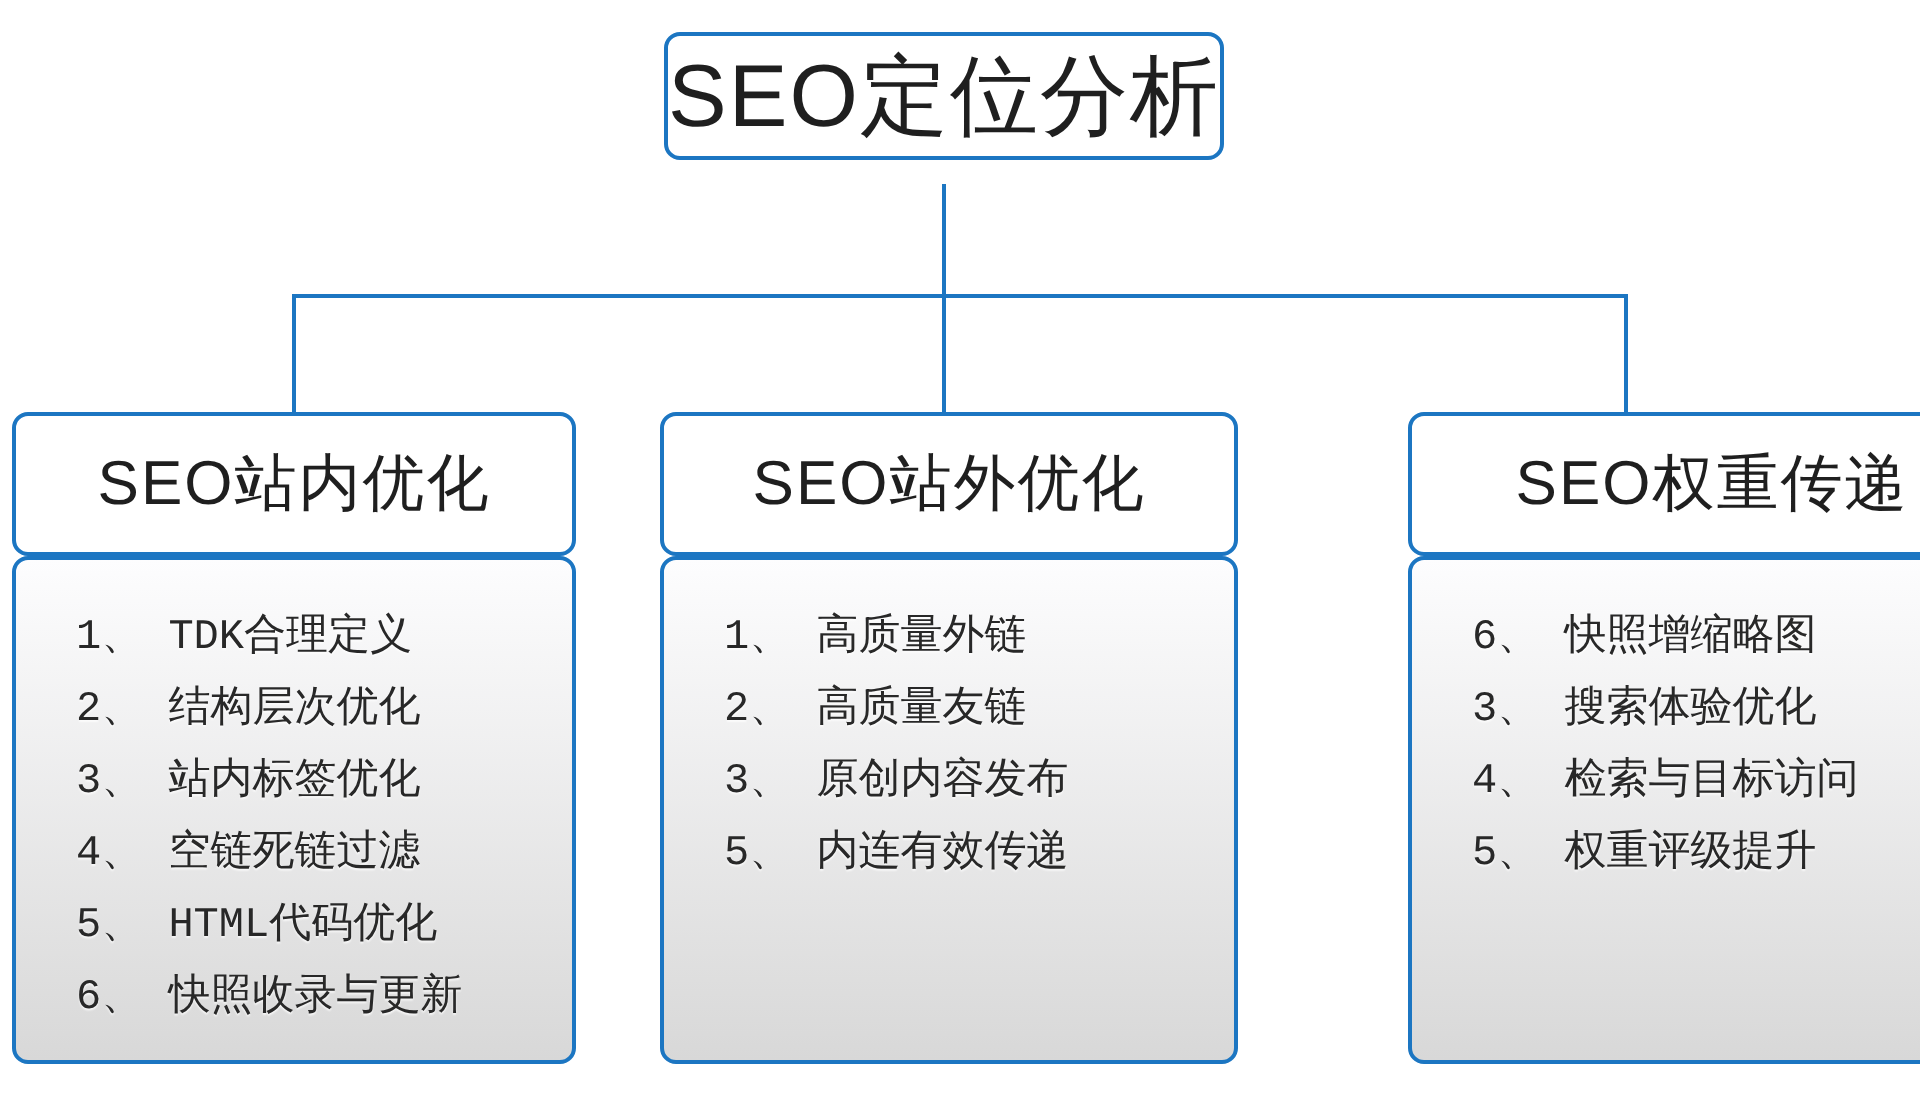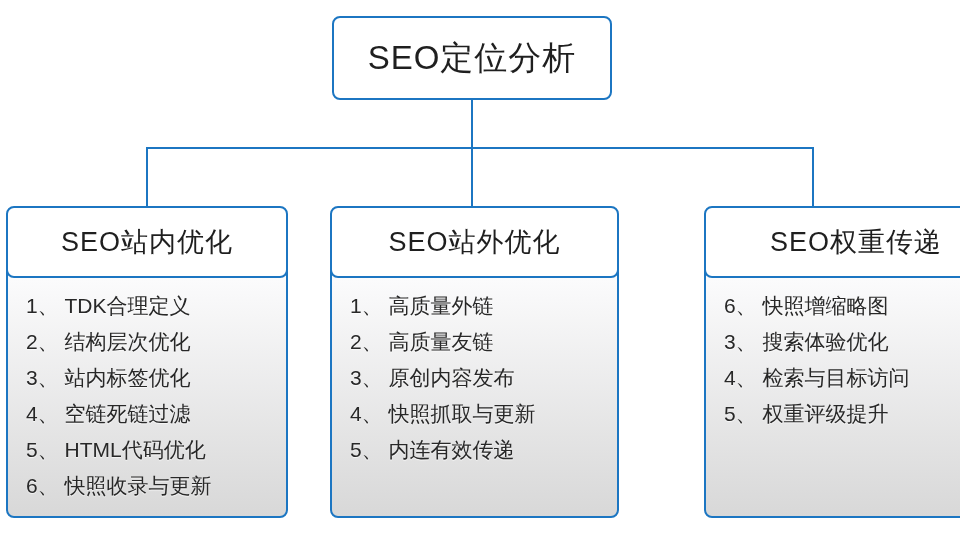--- a/index.html
+++ b/index.html
@@ -18,38 +18,39 @@
   }
   .stage{position:absolute;inset:0;}
   svg.connectors{position:absolute;left:0;top:0;}
   .node{
     position:absolute;box-sizing:border-box;
     border:2px solid var(--border);
     background:#ffffff;
     display:flex;align-items:center;justify-content:center;
   }
   .root-node{
-    left:332px;top:16px;width:280px;height:84px;
+    left:332px;top:16px;width:280px;height:64px;
     border-radius:8px;
-    font-size:33px;letter-spacing:1px;
+    font-size:44px;letter-spacing:1px;
   }
   .col-header{
     top:206px;height:72px;
     border-radius:8px;
-    font-size:27px;letter-spacing:1px;
+    font-size:31px;letter-spacing:1px;
     z-index:2;
   }
   .col-list{
     position:absolute;box-sizing:border-box;
-    top:264px;height:254px;
+    top:278px;height:254px;
     border:2px solid var(--border);
     border-radius:8px;
     background:linear-gradient(180deg,var(--list-gradient-top) 0%,var(--list-gradient-bottom) 100%);
-    padding:22px 10px 0 18px;
+    padding:22px 10px 0 30px;
     z-index:1;
+    font-family:Liberation Mono, monospace;
   }
   .col-left .col-header,.col-left .col-list{left:6px;width:282px;}
   .col-mid  .col-header,.col-mid  .col-list{left:330px;width:289px;}
   .col-right .col-header,.col-right .col-list{left:676px;width:304px;margin-left:28px;}
   .list-item{
     font-size:21px;line-height:36px;white-space:nowrap;
     color:#282828;
     text-shadow:0 1px 1px rgba(255,255,255,0.75);
   }
 </style>
@@ -85,21 +86,20 @@
   </div>
 
   <div class="col-mid">
     <div class="node col-header">
       <span>SEO站外优化</span>
     </div>
     <div class="col-list">
       <div class="list-item">1、 高质量外链</div>
       <div class="list-item">2、 高质量友链</div>
       <div class="list-item">3、 原创内容发布</div>
-      <div class="list-item">4、 快照抓取与更新</div>
       <div class="list-item">5、 内连有效传递</div>
     </div>
   </div>
 
   <div class="col-right">
     <div class="node col-header">
       <span>SEO权重传递</span>
     </div>
     <div class="col-list">
       <div class="list-item">6、 快照增缩略图</div>

